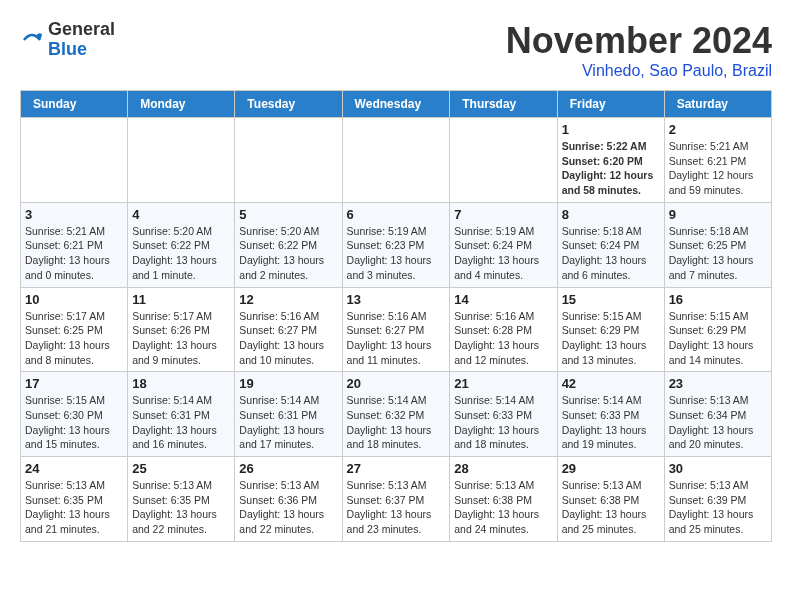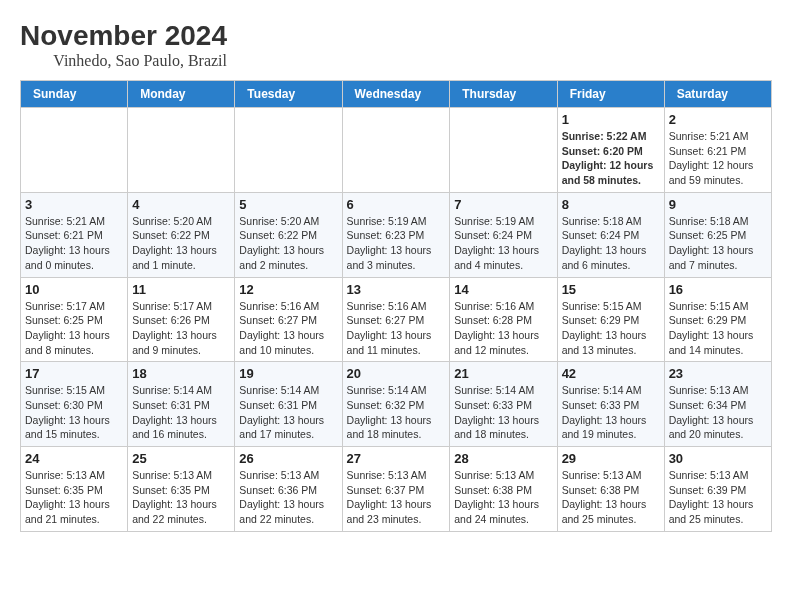--- a/index.html
+++ b/index.html
@@ -29,28 +29,27 @@
     .logo-general { color: #333; }
     .logo-blue { color: #1a6ec2; }
     .logo-icon {
       width: 24px;
       height: 24px;
     }
     .title-area {
       text-align: right;
     }
     .month-title {
-      font-size: 28px;
+      font-size: 36px;
       font-weight: bold;
       color: #333;
     }
     .location {
       font-size: 16px;
-      color: #404040;
-      font-family: Liberation Serif, serif;
+      color: #1d4ed8;
     }
     .calendar {
       width: 100%;
       border-collapse: collapse;
       font-size: 11px;
     }
     .calendar th {
       background: #2a7fcb;
       color: #fff;
       padding: 6px 12px;
@@ -81,20 +80,30 @@
       line-height: 1.4;
     }
     .empty-cell {
       background: #fff !important;
     }
   </style>
 </head>
 <body>
 
 <div class="header-area">
+  <div class="logo">
+    <svg class="logo-icon" viewBox="0 0 24 24" xmlns="http://www.w3.org/2000/svg">
+      <path d="M4 12 Q12 2 20 12" fill="none" stroke="#1a6ec2" stroke-width="2.5"></path>
+      <path d="M20 12 Q22 8 22 6 Q18 4 16 8" fill="#1a6ec2"></path>
+    </svg>
+    <div class="logo-text">
+      <span class="logo-general">General</span><br>
+      <span class="logo-blue">Blue</span>
+    </div>
+  </div>
   <div class="title-area">
     <div class="month-title">November 2024</div>
     <div class="location">Vinhedo, Sao Paulo, Brazil</div>
   </div>
 </div>
 
 <table class="calendar">
   <thead>
     <tr>
     <th>Sunday</th>

